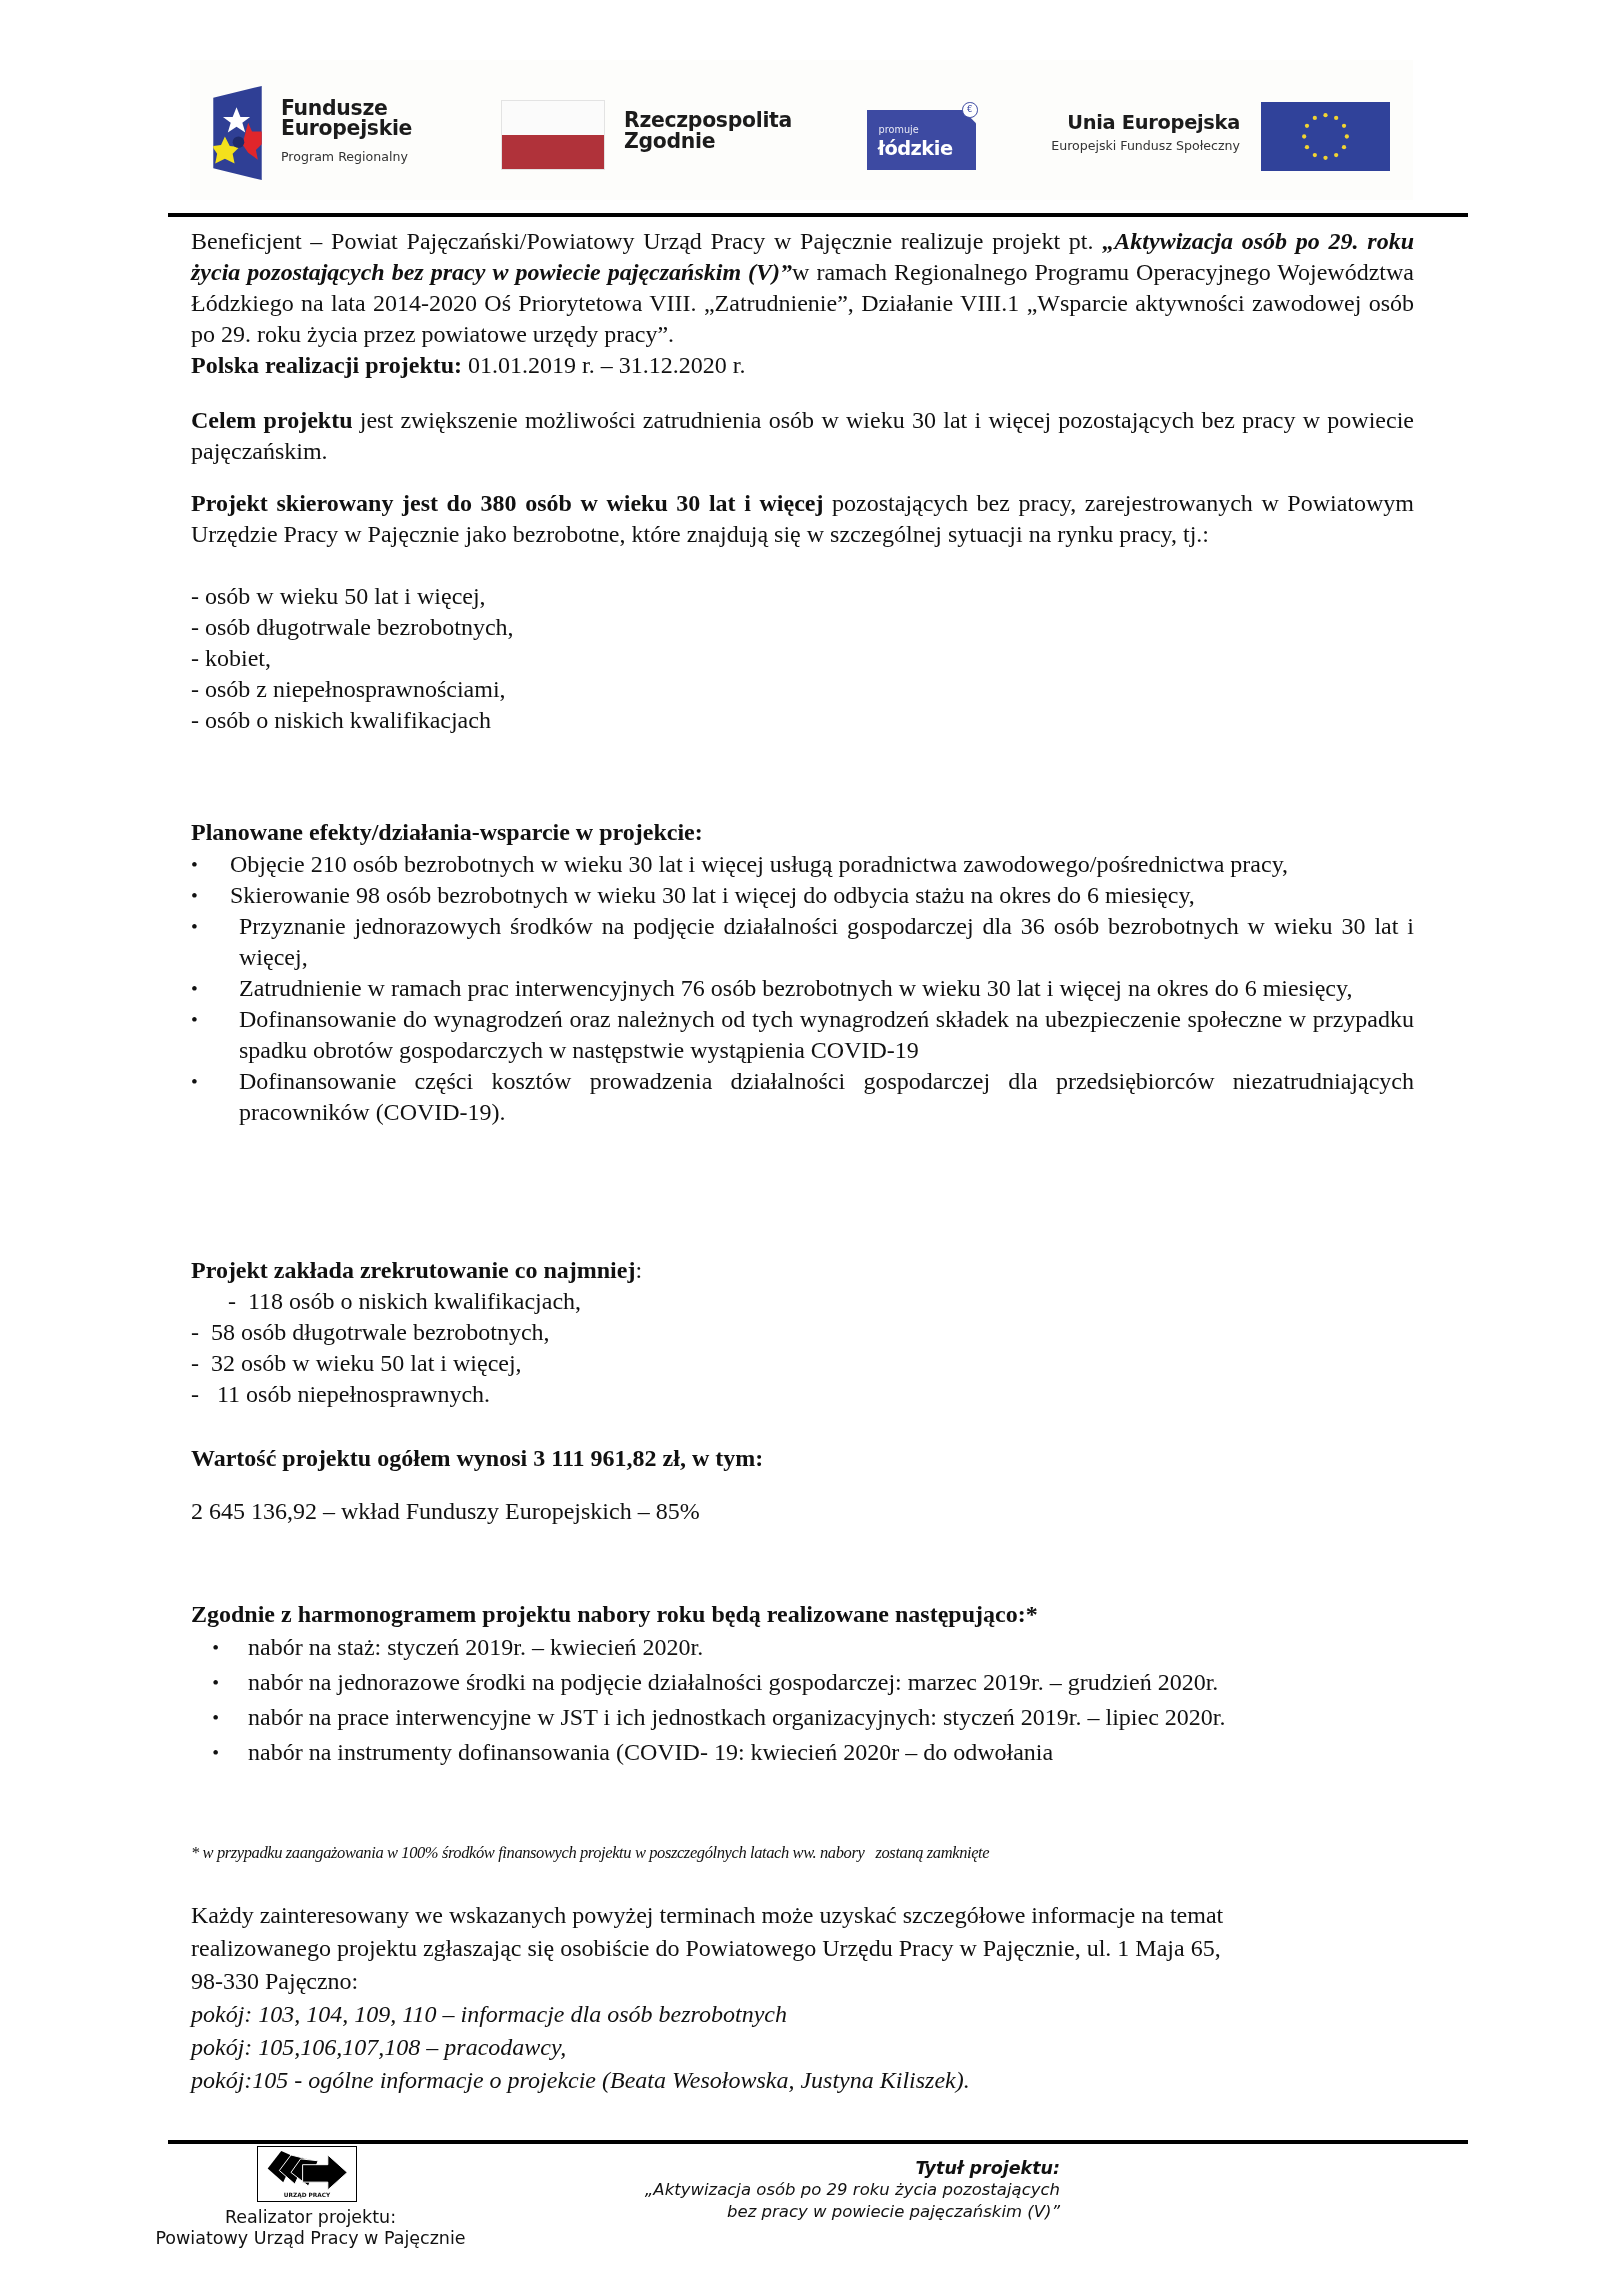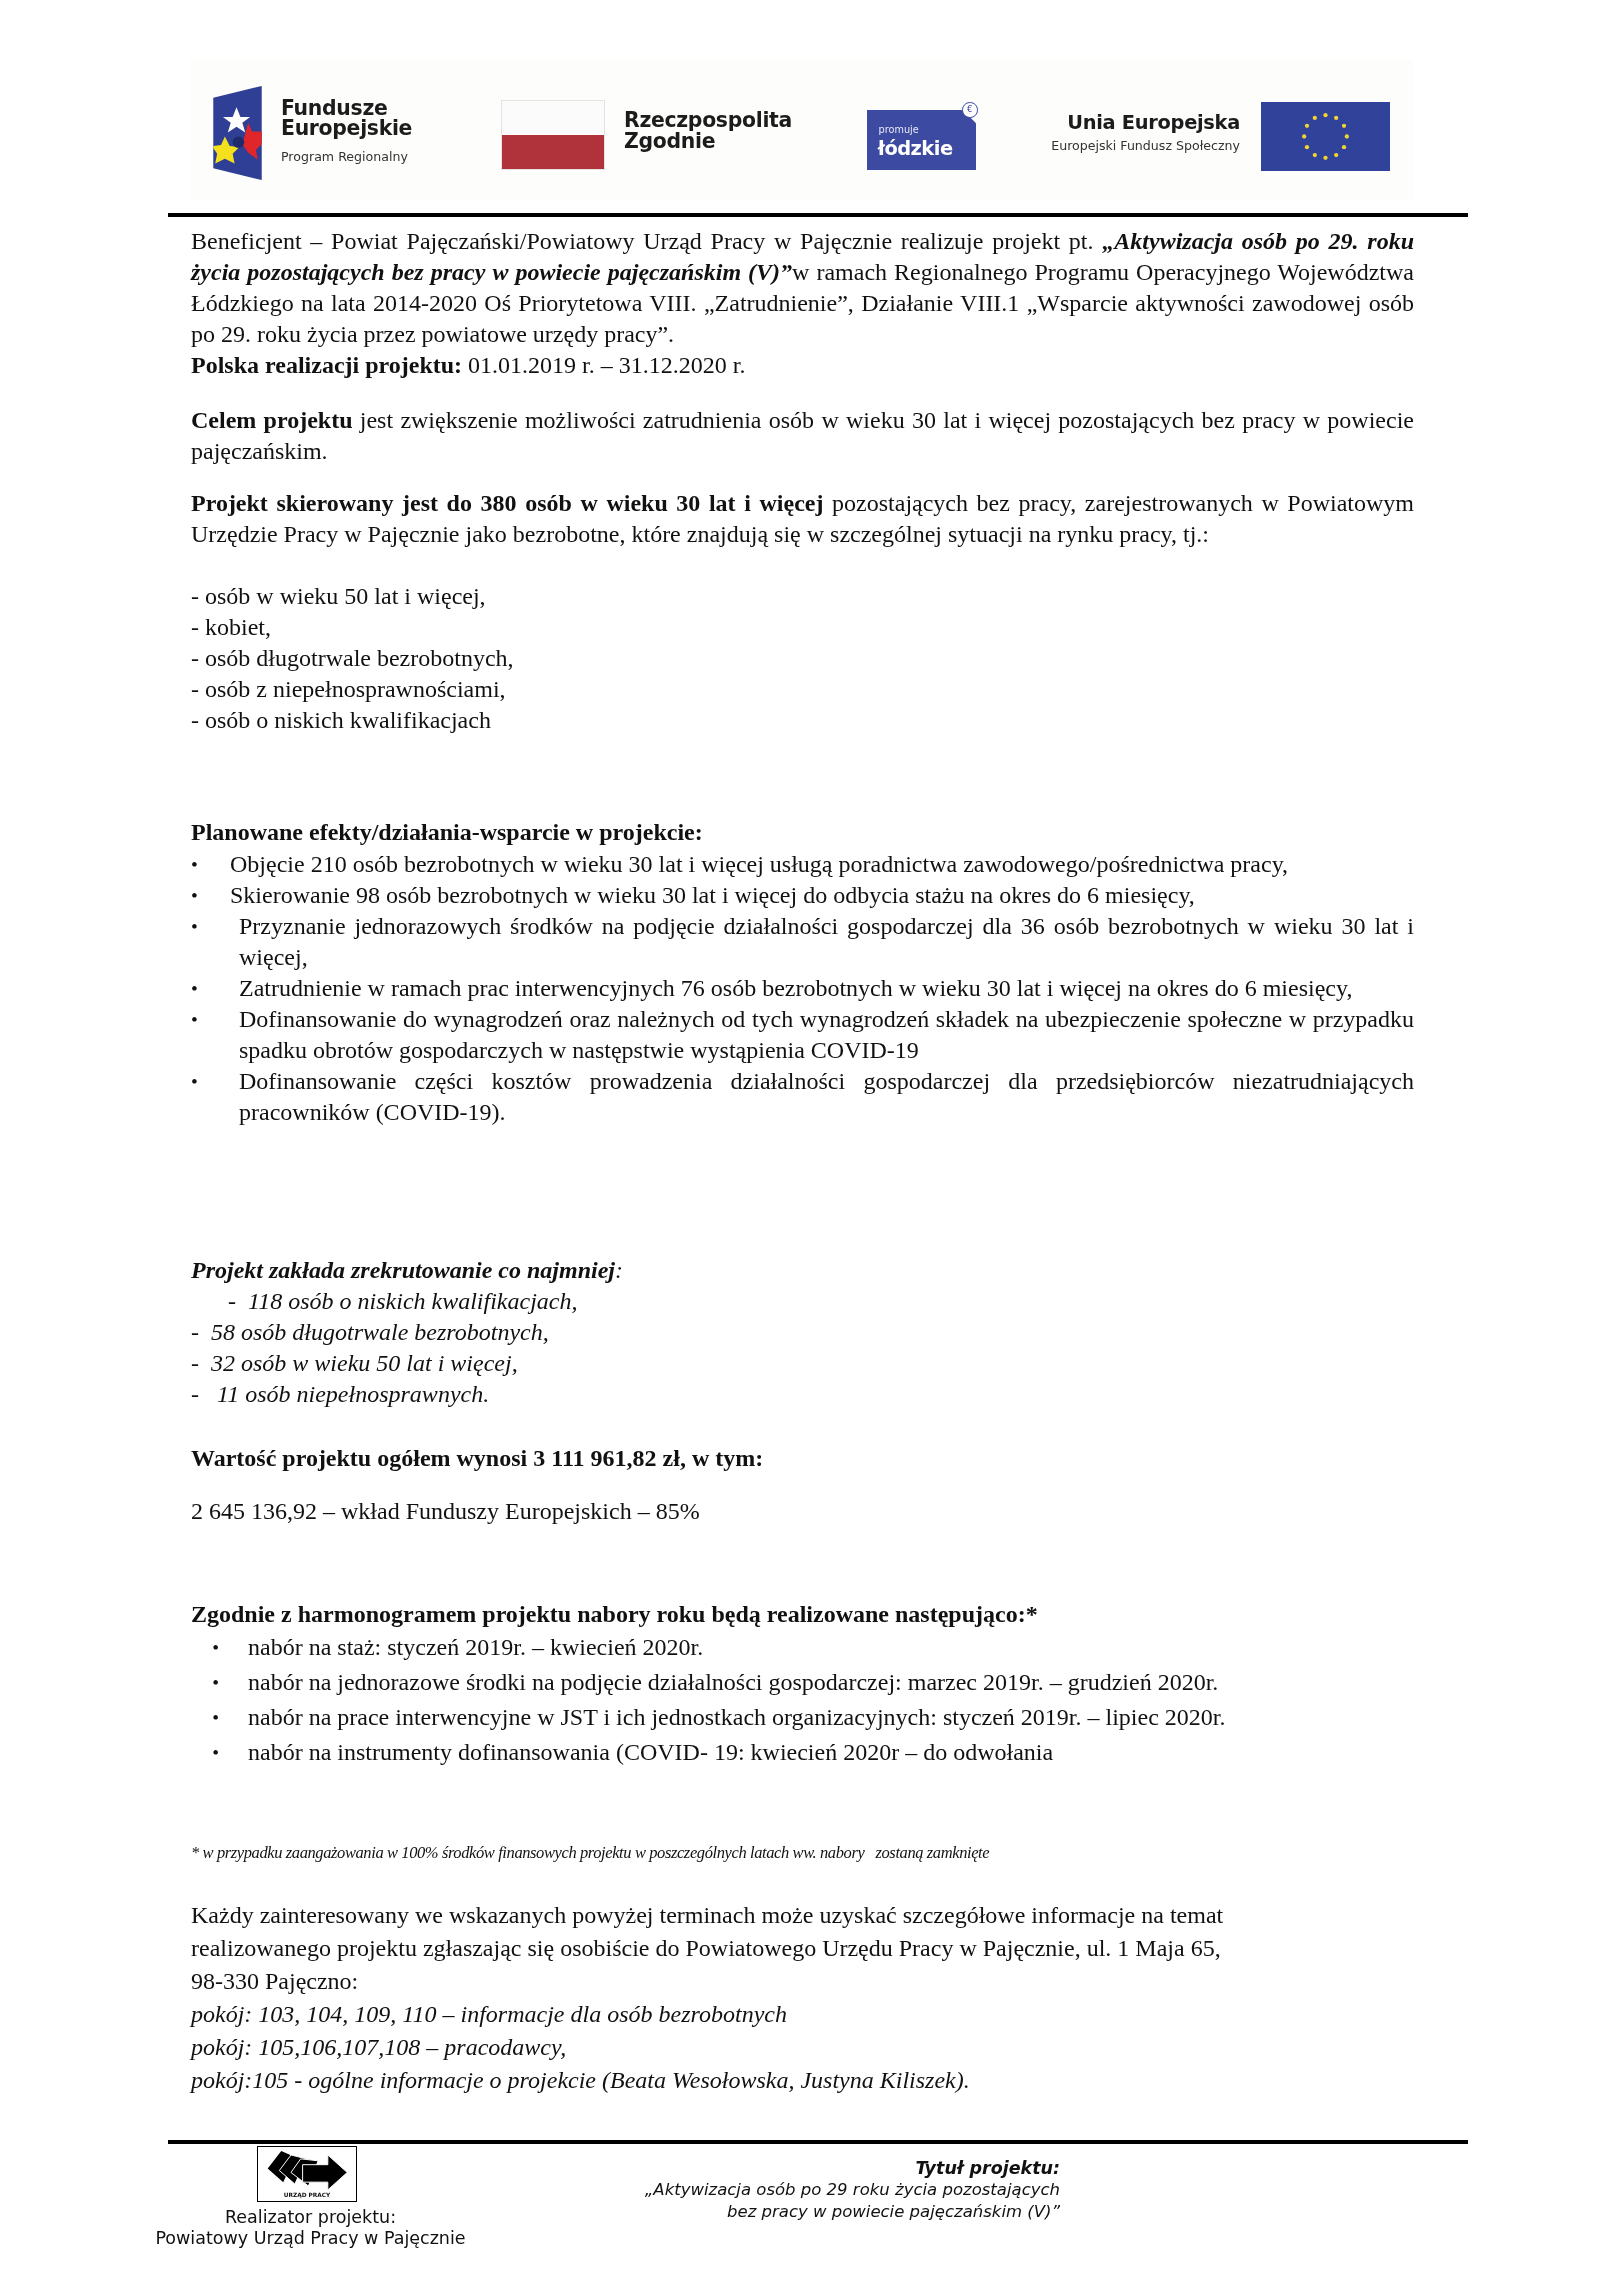--- a/index.html
+++ b/index.html
@@ -108,39 +108,39 @@
 
 <div class="txt justify" style="top:405px;">
   <b>Celem projektu</b><span> jest zwiększenie możliwości zatrudnienia osób w wieku 30 lat i więcej pozostających bez pracy w powiecie pajęczańskim.</span>
 </div>
 
 <div class="txt justify" style="top:488px;">
   <b>Projekt skierowany jest do 380 osób w wieku 30 lat i więcej</b><span> pozostających bez pracy, zarejestrowanych w Powiatowym Urzędzie Pracy w Pajęcznie jako bezrobotne, które znajdują się w szczególnej sytuacji na rynku pracy, tj.:</span>
 </div>
 <div class="txt" style="top:581px;">
   <span class="line">- osób w wieku 50 lat i więcej,</span>
+  <span class="line">- osób długotrwale bezrobotnych,</span>
   <span class="line">- kobiet,</span>
-  <span class="line">- osób długotrwale bezrobotnych,</span>
   <span class="line">- osób z niepełnosprawnościami,</span>
   <span class="line">- osób o niskich kwalifikacjach</span>
 </div>
 
 <div class="txt" style="top:793px;margin-top:24px;">
   <b>Planowane efekty/działania-wsparcie w projekcie:</b>
 </div>
 <div class="txt" style="top:849px;" id="planned-list">
   <div class="bul justify" style="padding-left:39px;"><span class="dot">•</span><span>Objęcie 210 osób bezrobotnych w wieku 30 lat i więcej usługą poradnictwa zawodowego/pośrednictwa pracy,</span></div>
   <div class="bul justify" style="padding-left:39px;"><span class="dot">•</span><span>Skierowanie 98 osób bezrobotnych w wieku 30 lat i więcej do odbycia stażu na okres do 6 miesięcy,</span></div>
   <div class="bul justify" style="padding-left:48px;"><span class="dot">•</span><span>Przyznanie jednorazowych środków na podjęcie działalności gospodarczej dla 36 osób bezrobotnych w wieku 30 lat i więcej,</span></div>
   <div class="bul justify" style="padding-left:48px;"><span class="dot">•</span><span>Zatrudnienie w ramach prac interwencyjnych 76 osób bezrobotnych w wieku 30 lat i więcej na okres do 6 miesięcy,</span></div>
   <div class="bul justify" style="padding-left:48px;"><span class="dot">•</span><span>Dofinansowanie do wynagrodzeń oraz należnych od tych wynagrodzeń składek na ubezpieczenie społeczne w przypadku spadku obrotów gospodarczych w następstwie  wystąpienia COVID-19</span></div>
   <div class="bul justify" style="padding-left:48px;"><span class="dot">•</span><span>Dofinansowanie części kosztów prowadzenia działalności gospodarczej dla przedsiębiorców niezatrudniających pracowników (COVID-19).</span></div>
 </div>
 
-<div class="txt" style="top:1255px;font-style:italic;">
+<div class="txt" style="top:1255px;">
   <span class="line"><b>Projekt zakłada zrekrutowanie co najmniej</b><span>:</span></span>
   <span class="line" style="white-space:pre;margin-left:37px;">-  118 osób o niskich kwalifikacjach,</span>
   <span class="line" style="white-space:pre;">-  58 osób długotrwale bezrobotnych,</span>
   <span class="line" style="white-space:pre;">-  32 osób w wieku 50 lat i więcej,</span>
   <span class="line" style="white-space:pre;">-   11 osób niepełnosprawnych.</span>
 </div>
 
 <div class="txt" style="top:1443px;">
   <b>Wartość projektu ogółem wynosi 3 111 961,82 zł, w tym:</b>
 </div>

